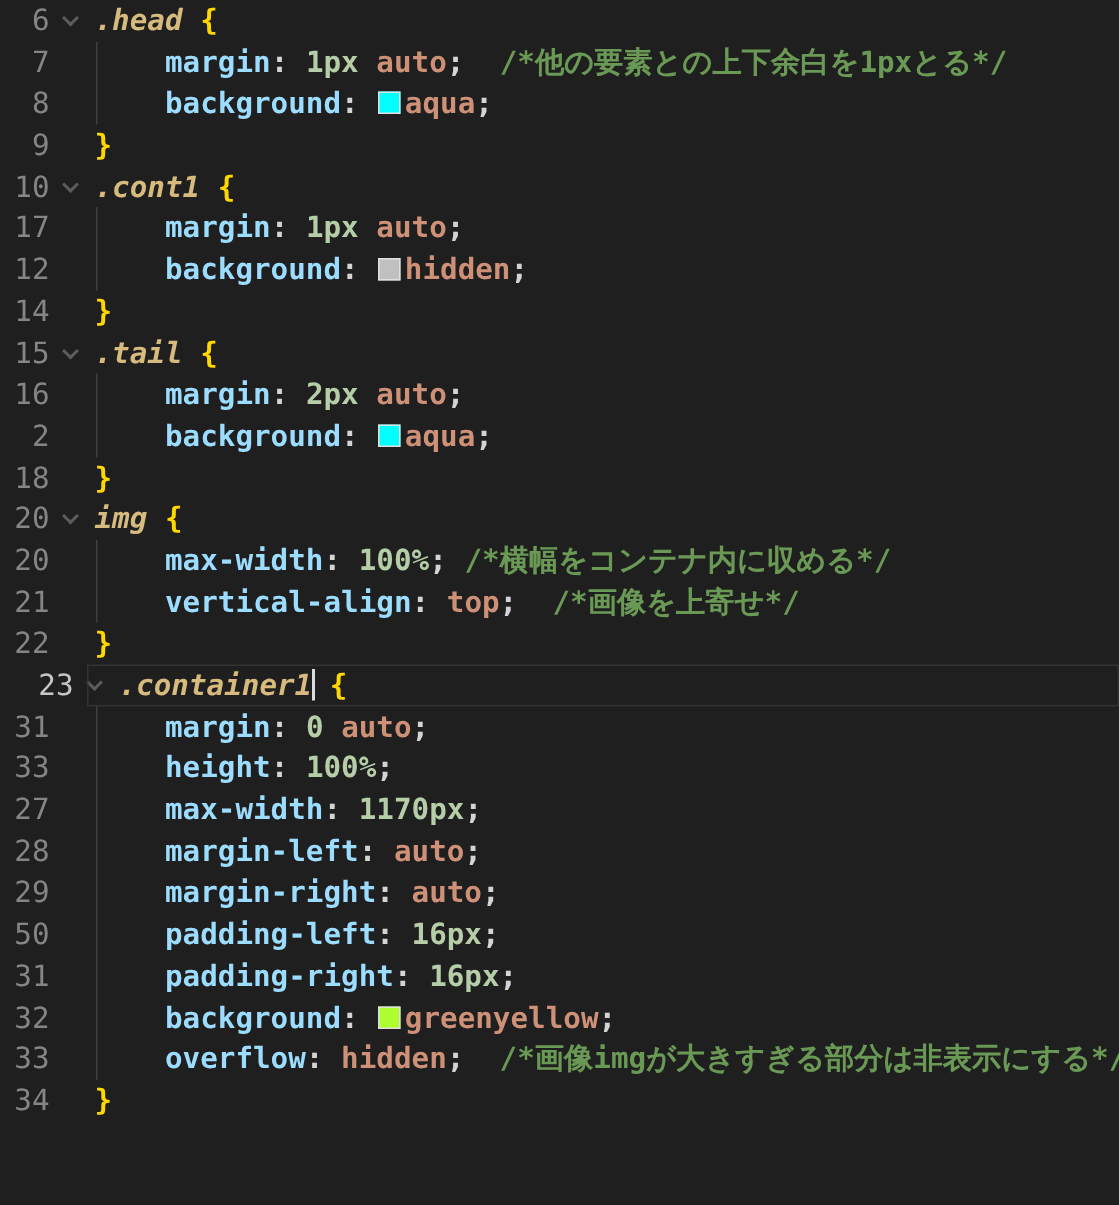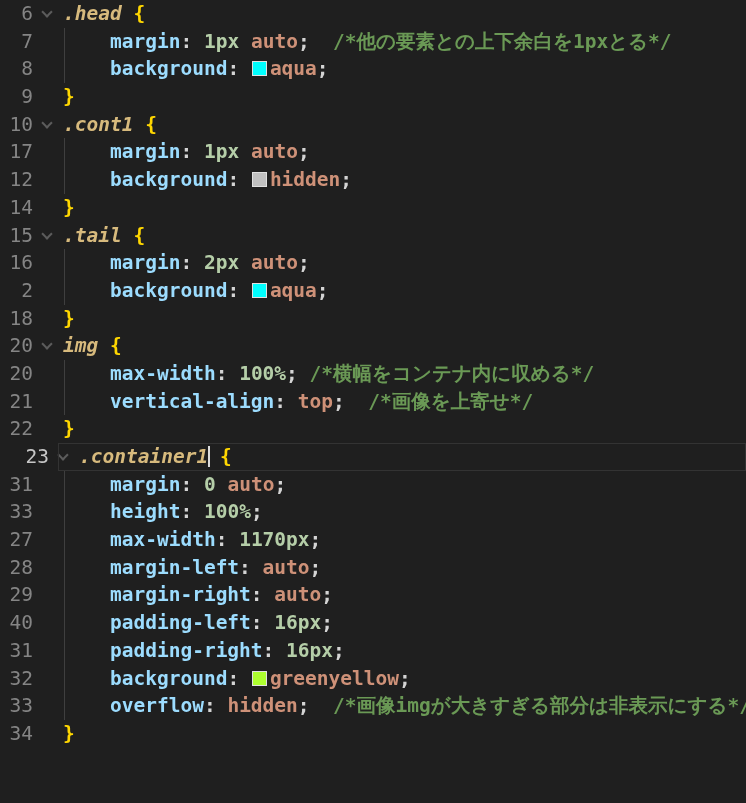--- a/index.html
+++ b/index.html
@@ -95,18 +95,18 @@
     <div class="line"><span class="num">20</span><span class="fold"><span class="chev"></span></span><span class="code"><span class="tk-sel">img</span><span class="tk-plain"> </span><span class="tk-brace">{</span></span></div>
     <div class="line"><span class="num">20</span><span class="fold"></span><span class="code"><span class="guide"></span><span class="tk-plain">    </span><span class="tk-prop">max-width</span><span class="tk-punc">:</span><span class="tk-plain"> </span><span class="tk-num">100%</span><span class="tk-punc">;</span><span class="tk-plain"> </span><span class="tk-cmt">/*横幅をコンテナ内に収める*/</span></span></div>
     <div class="line"><span class="num">21</span><span class="fold"></span><span class="code"><span class="guide"></span><span class="tk-plain">    </span><span class="tk-prop">vertical-align</span><span class="tk-punc">:</span><span class="tk-plain"> </span><span class="tk-val">top</span><span class="tk-punc">;</span><span class="tk-plain">  </span><span class="tk-cmt">/*画像を上寄せ*/</span></span></div>
     <div class="line"><span class="num">22</span><span class="fold"></span><span class="code"><span class="tk-brace">}</span></span></div>
     <div class="line active"><span class="num">23</span><span class="fold"><span class="chev"></span></span><span class="code"><span class="tk-sel">.container1</span><span class="caret"></span><span class="tk-plain"> </span><span class="tk-brace">{</span></span><div class="hl"></div></div>
     <div class="line"><span class="num">31</span><span class="fold"></span><span class="code"><span class="guide"></span><span class="tk-plain">    </span><span class="tk-prop">margin</span><span class="tk-punc">:</span><span class="tk-plain"> </span><span class="tk-num">0</span><span class="tk-plain"> </span><span class="tk-val">auto</span><span class="tk-punc">;</span></span></div>
     <div class="line"><span class="num">33</span><span class="fold"></span><span class="code"><span class="guide"></span><span class="tk-plain">    </span><span class="tk-prop">height</span><span class="tk-punc">:</span><span class="tk-plain"> </span><span class="tk-num">100%</span><span class="tk-punc">;</span></span></div>
     <div class="line"><span class="num">27</span><span class="fold"></span><span class="code"><span class="guide"></span><span class="tk-plain">    </span><span class="tk-prop">max-width</span><span class="tk-punc">:</span><span class="tk-plain"> </span><span class="tk-num">1170px</span><span class="tk-punc">;</span></span></div>
     <div class="line"><span class="num">28</span><span class="fold"></span><span class="code"><span class="guide"></span><span class="tk-plain">    </span><span class="tk-prop">margin-left</span><span class="tk-punc">:</span><span class="tk-plain"> </span><span class="tk-val">auto</span><span class="tk-punc">;</span></span></div>
     <div class="line"><span class="num">29</span><span class="fold"></span><span class="code"><span class="guide"></span><span class="tk-plain">    </span><span class="tk-prop">margin-right</span><span class="tk-punc">:</span><span class="tk-plain"> </span><span class="tk-val">auto</span><span class="tk-punc">;</span></span></div>
-    <div class="line"><span class="num">40</span><span class="fold"></span><span class="code"><span class="guide"></span><span class="tk-plain">    </span><span class="tk-prop">padding-left</span><span class="tk-punc">:</span><span class="tk-plain"> </span><span class="tk-num">16px</span><span class="tk-punc">;</span></span></div>
+    <div class="line"><span class="num">50</span><span class="fold"></span><span class="code"><span class="guide"></span><span class="tk-plain">    </span><span class="tk-prop">padding-left</span><span class="tk-punc">:</span><span class="tk-plain"> </span><span class="tk-num">16px</span><span class="tk-punc">;</span></span></div>
     <div class="line"><span class="num">31</span><span class="fold"></span><span class="code"><span class="guide"></span><span class="tk-plain">    </span><span class="tk-prop">padding-right</span><span class="tk-punc">:</span><span class="tk-plain"> </span><span class="tk-num">16px</span><span class="tk-punc">;</span></span></div>
     <div class="line"><span class="num">32</span><span class="fold"></span><span class="code"><span class="guide"></span><span class="tk-plain">    </span><span class="tk-prop">background</span><span class="tk-punc">:</span><span class="tk-plain"> </span><span class="swatch" style="background: rgb(173, 255, 47);"></span><span class="tk-val">greenyellow</span><span class="tk-punc">;</span></span></div>
     <div class="line"><span class="num">33</span><span class="fold"></span><span class="code"><span class="guide"></span><span class="tk-plain">    </span><span class="tk-prop">overflow</span><span class="tk-punc">:</span><span class="tk-plain"> </span><span class="tk-val">hidden</span><span class="tk-punc">;</span><span class="tk-plain">  </span><span class="tk-cmt">/*画像imgが大きすぎる部分は非表示にする*/</span></span></div>
     <div class="line"><span class="num">34</span><span class="fold"></span><span class="code"><span class="tk-brace">}</span></span></div>
   </div>
 
 </body></html>

